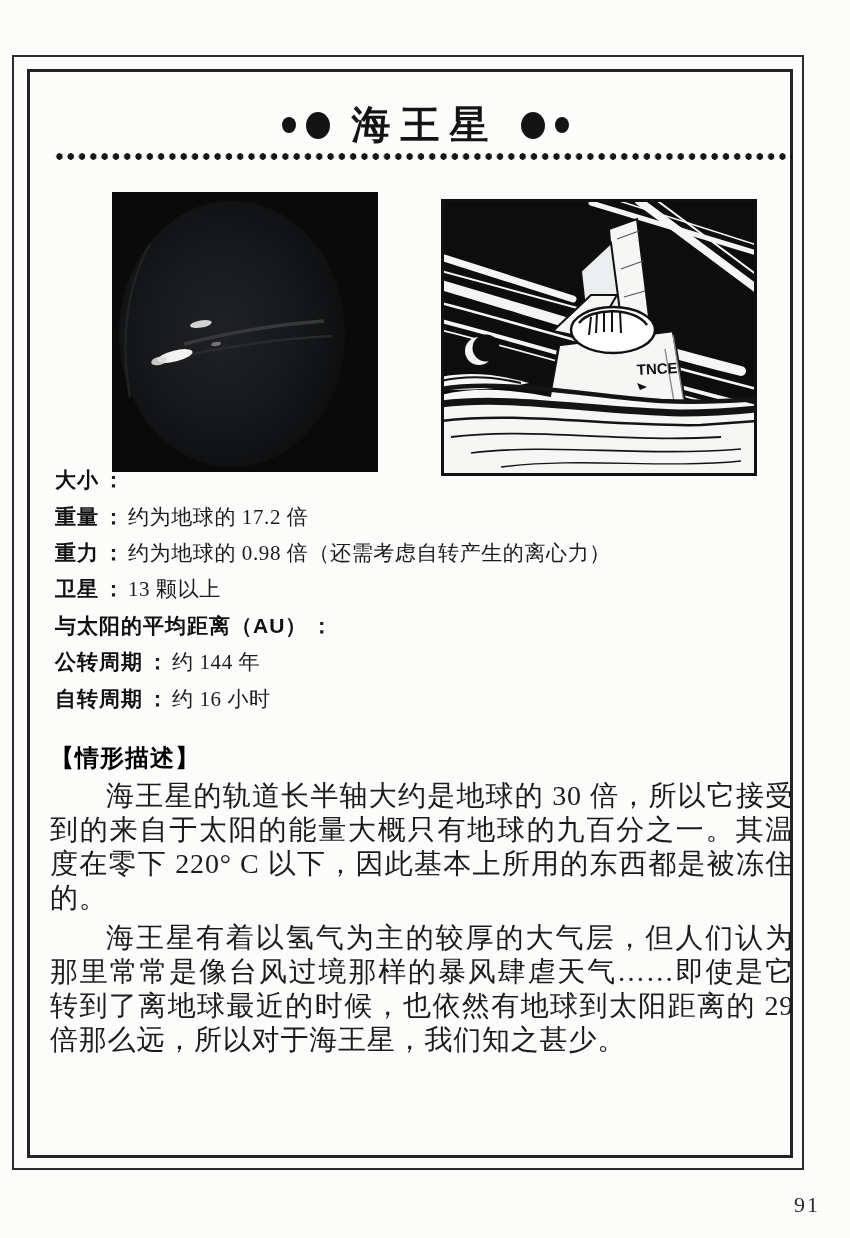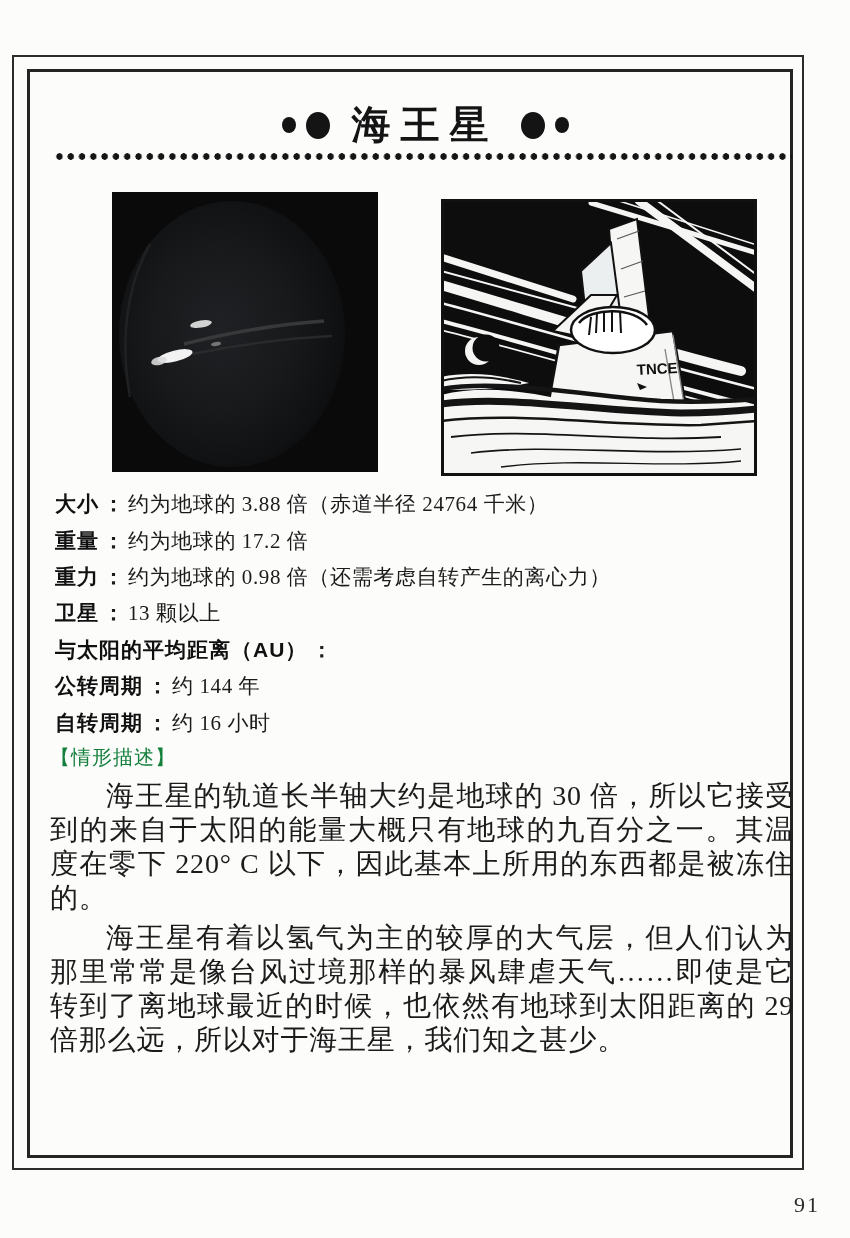--- a/index.html
+++ b/index.html
@@ -27,33 +27,33 @@
     position:absolute;left:54px;top:150px;width:738px;height:13px;
     background-image:radial-gradient(circle 3.4px at 5.5px 6.5px,#151515 3px,rgba(0,0,0,0) 3.5px);
     background-size:11.3px 13px;background-repeat:repeat-x;
   }
 
   figure{margin:0;padding:0;}
   .photo-left{position:absolute;left:112px;top:192px;width:266px;height:280px;}
   .panel-right{position:absolute;left:441px;top:199px;width:316px;height:277px;}
   .photo-left svg,.panel-right svg{display:block;width:100%;height:100%;}
 
-  .facts{position:absolute;left:55px;top:486px;width:738px;}
+  .facts{position:absolute;left:55px;top:462px;width:738px;}
   .fact{height:36.4px;display:flex;align-items:center;font-size:21px;white-space:nowrap;}
   .fact-label{
     font-family:"Liberation Sans","DejaVu Sans",sans-serif;font-weight:bold;color:#101010;
     letter-spacing:1px;
   }
   .fact-colon{margin:0 4px 0 4px;font-weight:bold;}
   .fact-value{letter-spacing:0.6px;}
 
   .section{position:absolute;left:50px;top:740px;width:744px;}
   .section-heading{
-    font-family:"Liberation Sans","DejaVu Sans",sans-serif;font-weight:normal;
-    font-size:20px;line-height:35px;color:#15803d;letter-spacing:1px;margin:0;
+    font-family:"Liberation Sans","DejaVu Sans",sans-serif;font-weight:bold;
+    font-size:24px;line-height:35px;color:#000000;letter-spacing:1px;margin:0;
   }
   .para{
     margin:4px 0 6px 0;font-size:28px;line-height:34px;letter-spacing:0.8px;
     text-align:justify;text-indent:2em;color:#1b1b1b;
   }
 
   .page-number{
     position:absolute;right:30px;top:1192px;font-size:22px;letter-spacing:2px;color:#2a2a2a;
   }
 </style>
@@ -145,21 +145,20 @@
         </g>
       </g>
       <rect x="1.5" y="1.5" width="313" height="274" fill="none" stroke="#111" stroke-width="3"></rect>
     </svg>
   </figure>
 
   <div class="facts">
     <div class="fact">
       <span class="fact-label">大小</span>
         <span class="fact-colon">：</span>
-        <span class="fact-value">约为地球的 3.88 倍（赤道半径 24764 千米）</span>
     </div>
     <div class="fact">
       <span class="fact-label">重量</span>
         <span class="fact-colon">：</span>
         <span class="fact-value">约为地球的 17.2 倍</span>
     </div>
     <div class="fact">
       <span class="fact-label">重力</span>
         <span class="fact-colon">：</span>
         <span class="fact-value">约为地球的 0.98 倍（还需考虑自转产生的离心力）</span>

